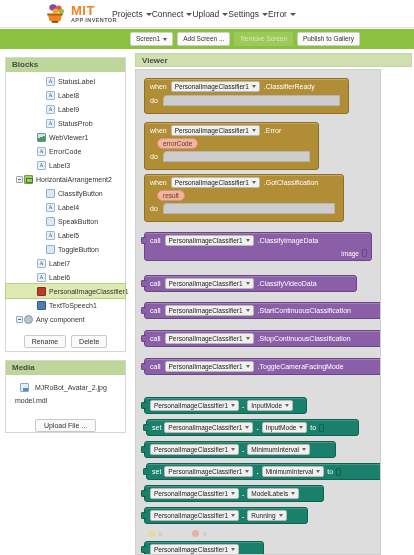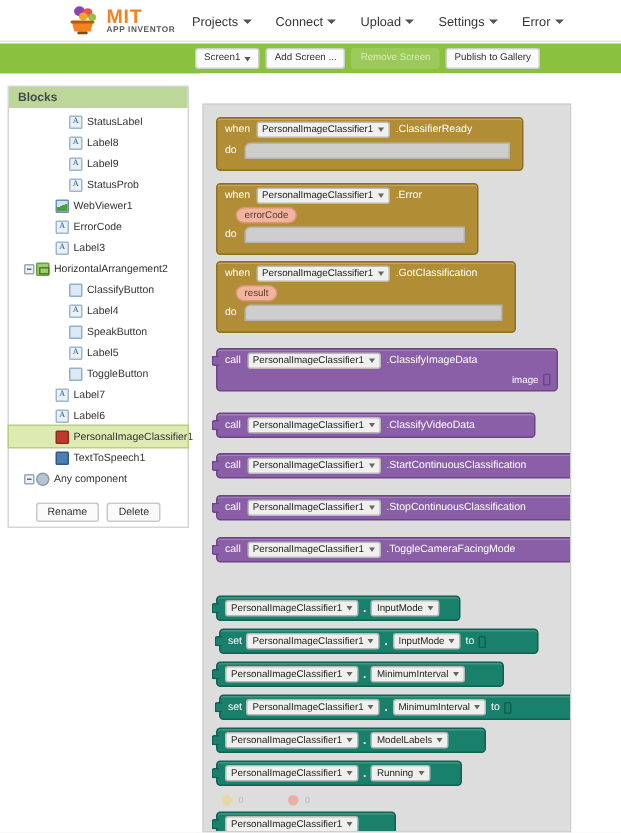--- a/index.html
+++ b/index.html
@@ -27,22 +27,22 @@
   .logo-mit {
     font-size: 13px; font-weight: bold; color: #f5821f;
     letter-spacing: .5px; display: block;
   }
   .logo-sub {
     font-size: 5.5px; font-weight: bold; color: #58585b;
     letter-spacing: .4px; display: block; margin-top: 1px;
   }
 
   .menu {
-    position: absolute; left: 128px; top: 0; height: 28px;
-    display: flex; align-items: center; gap: 16px;
+    position: absolute; left: 112px; top: 0; height: 28px;
+    display: flex; align-items: center; 
   }
   .menu-item {
     font-size: 8.5px; color: #333; white-space: nowrap; cursor: pointer;
   }
   .caret-d {
     display: inline-block; margin-left: 3px;
     border-left: 3px solid transparent; border-right: 3px solid transparent;
     border-top: 3.5px solid #555; vertical-align: middle;
   }
 
@@ -385,24 +385,40 @@
           <span class="ico ico-any"></span>
           <span>Any component</span>
         </div>
       </div>
     <div class="rd-btns">
       <div class="rd-btn">Rename</div>
       <div class="rd-btn">Delete</div>
     </div>
   </div>
 
+  <div class="panel" style="margin-top:8px">
+    <div class="panel-head">Media</div>
+    <div class="media-body" id="media-root">
+        <div class="media-row">
+          <span class="ico ico-media"></span>
+          <span>MJRoBot_Avatar_2.jpg</span>
+        </div>
+        <div class="media-row plain">
+          <span>model.mdl</span>
+        </div>
+      </div>
+    <div class="upload-wrap">
+      <div class="upload-btn">Upload File ...</div>
+    </div>
+  </div>
 
 </div>
 
 <div class="viewer">
+  <div class="viewer-head">Viewer</div>
   <div class="canvas" id="canvas">
       <div class="blk evt" style="left: 8px; top: 8px; width: 205px;">
         <div class="evt-hdr">
           <span class="kw">when</span>
           <span class="dd">
             <span>PersonalImageClassifier1</span>
             <span class="dd-caret"></span>
           </span>
           <span class="kw">.ClassifierReady</span>
         </div>

